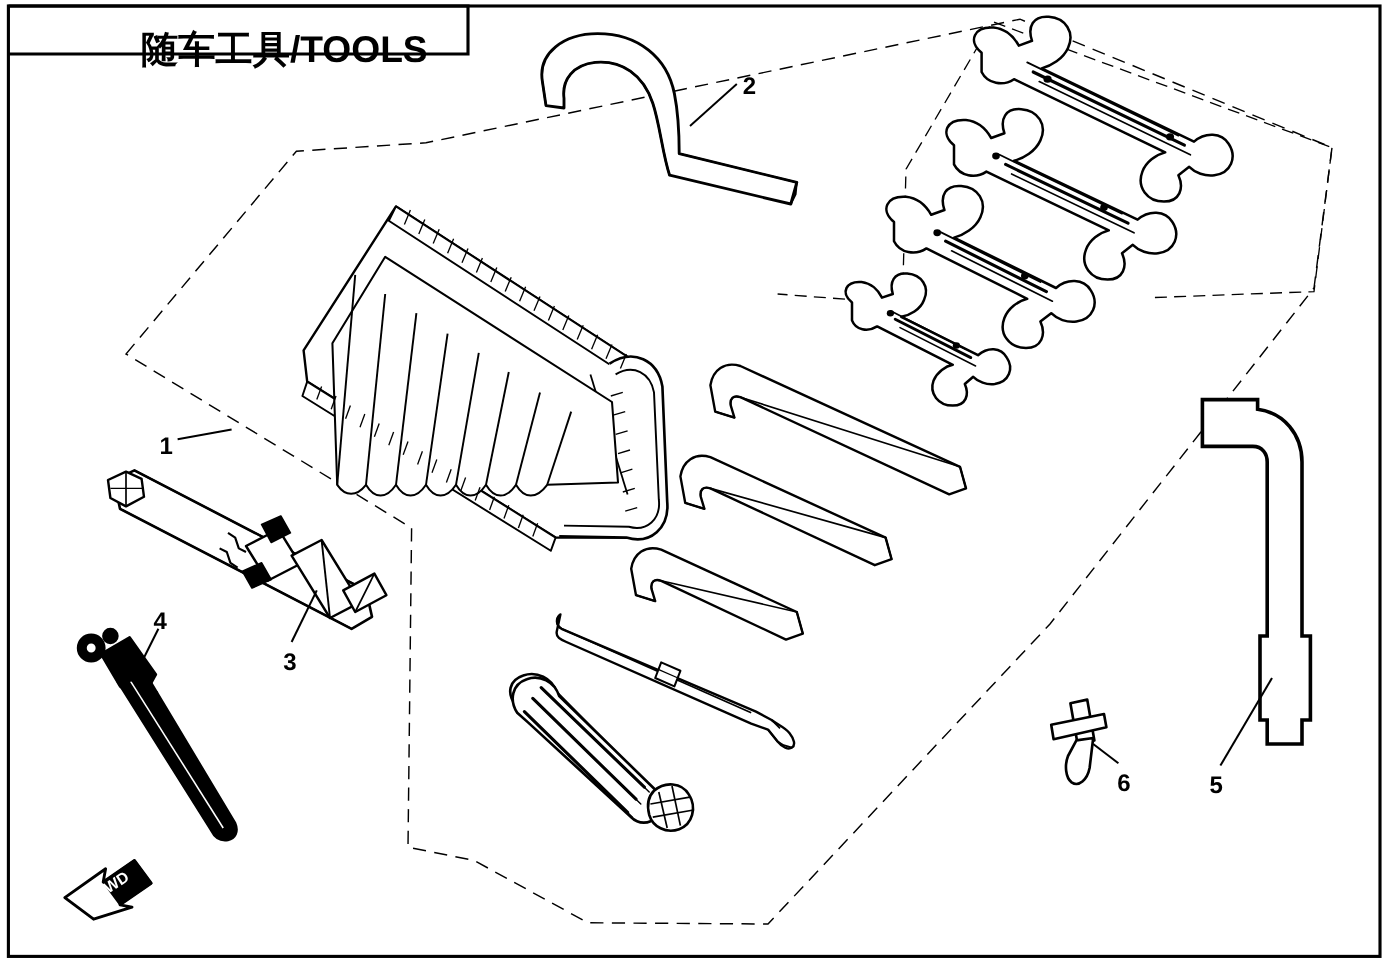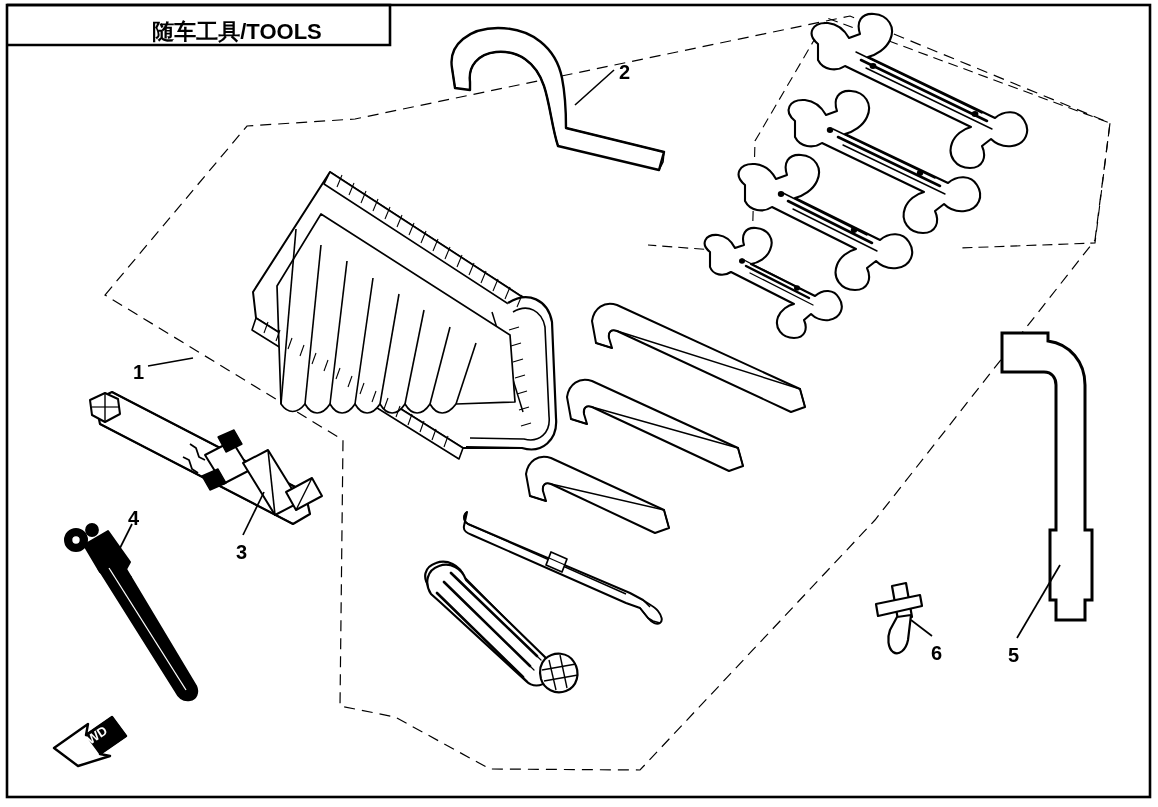--- a/index.html
+++ b/index.html
@@ -20,27 +20,27 @@
   #diagram-svg {
     position: absolute;
     left: 0;
     top: 0;
     width: 1158px;
     height: 807px;
   }
   .title-text {
     position: absolute;
     left: 8px;
-    top: 12px;
+    top: 22px;
     width: 458px;
     height: 40px;
     display: flex;
     align-items: center;
     justify-content: center;
-    font-size: 22px;
+    font-size: 31px;
     font-weight: bold;
     color: #000000;
     letter-spacing: 0px;
     font-family: "Liberation Sans", sans-serif;
     white-space: nowrap;
   }
   .callout {
     position: absolute;
     font-size: 20px;
     font-weight: bold;

